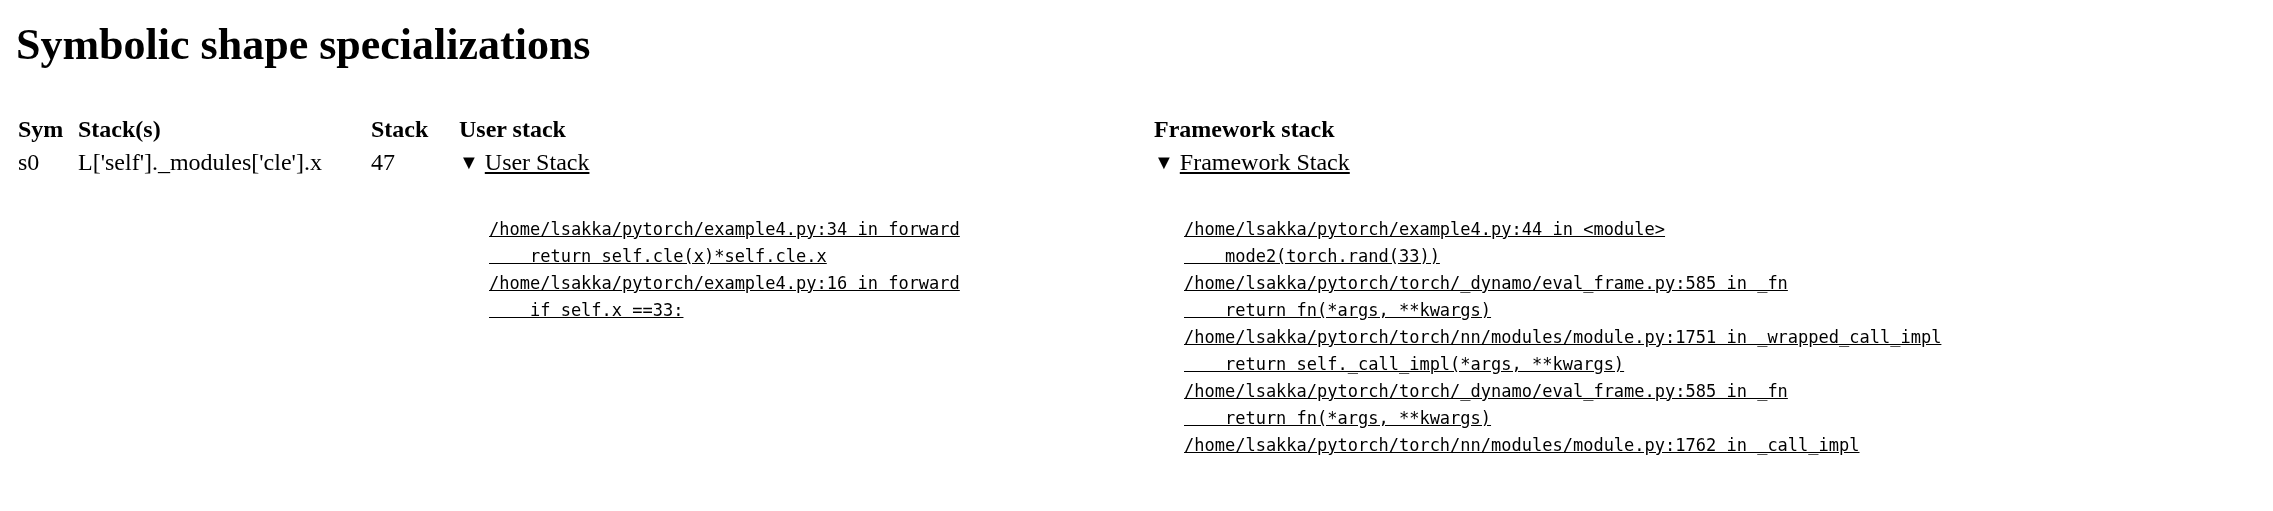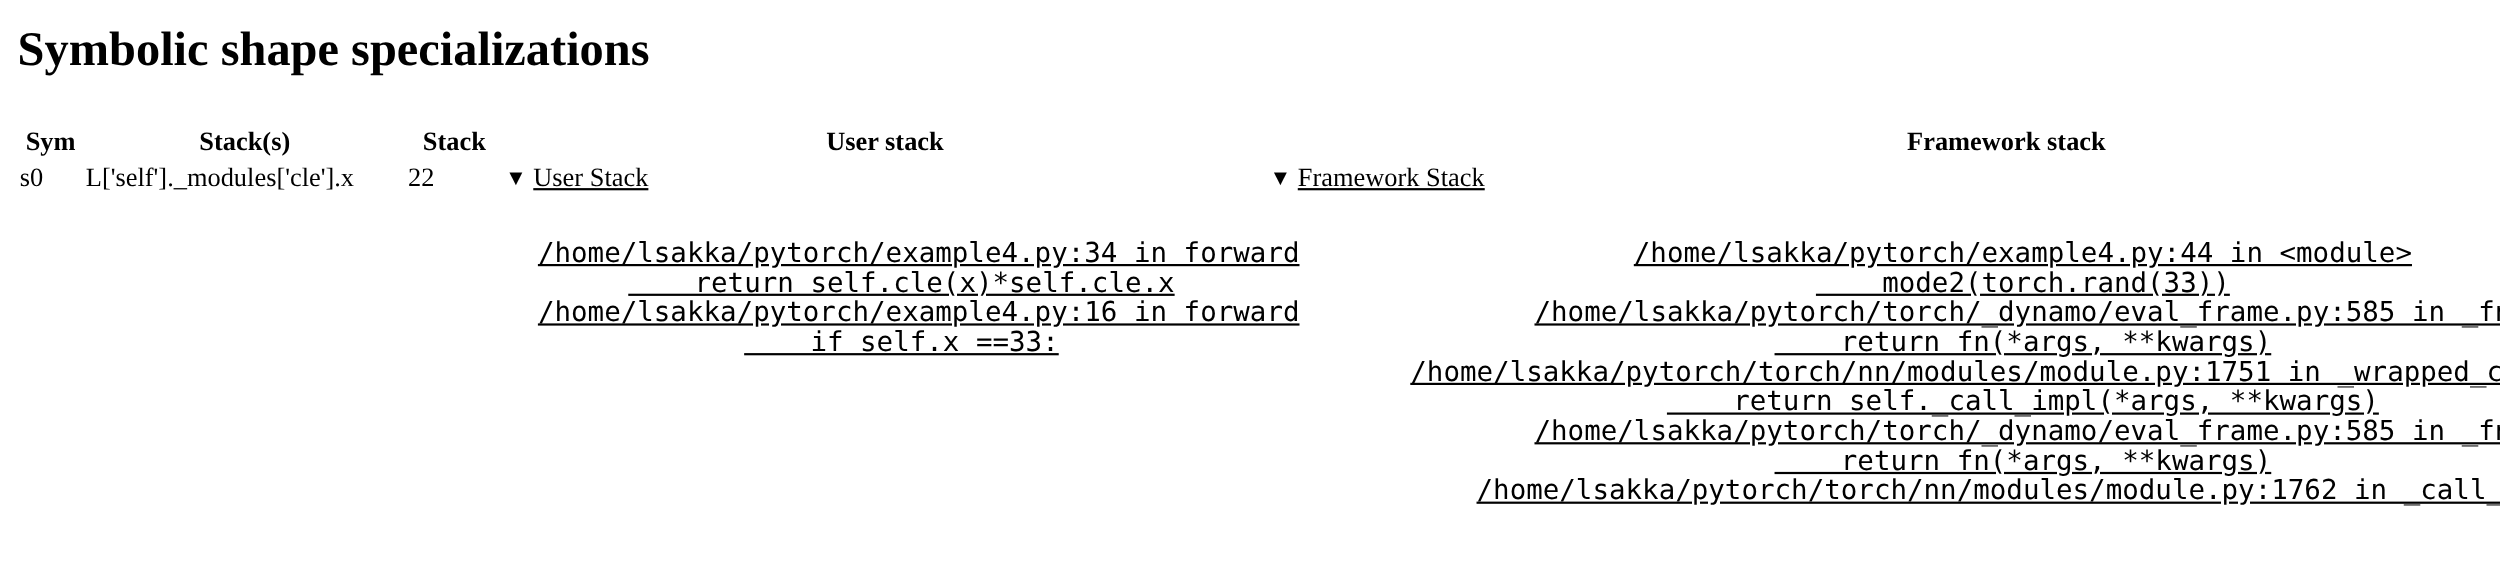--- a/index.html
+++ b/index.html
@@ -29,21 +29,21 @@
   }
   th, td {
     padding: 0 2px;
     vertical-align: top;
     font-size: 24px;
     line-height: 33px;
     overflow: visible;
   }
   th {
     font-weight: bold;
-    text-align: center;
+    text-align: left;
     white-space: nowrap;
   }
   td { text-align: left; white-space: nowrap; }
 
   details { margin: 0; text-decoration: underline; }
   summary {
     list-style: none;
     cursor: pointer;
     font-size: 24px;
     line-height: 33px;
@@ -53,25 +53,24 @@
   summary::-webkit-details-marker { display: none; }
   summary::marker { content: ""; }
   .tri {
     display: inline-block;
     font-size: 20px;
     margin-right: 6px;
     transform: translateY(-1px);
   }
   pre.stack {
     font-family: "DejaVu Sans Mono", monospace;
-    font-size: 25px;
+    font-size: 17px;
     line-height: 27px;
     margin: 36px 0 0 30px;
     white-space: pre;
-    text-align: center;
   }
 </style>
 </head>
 <body>
 
 <div class="content">
 
   <h2 class="page-title">Symbolic shape specializations</h2>
 
   <table class="spec-table">
@@ -88,21 +87,21 @@
         <th>Stack(s)</th>
         <th>Stack</th>
         <th>User stack</th>
         <th>Framework stack</th>
       </tr>
     </thead>
     <tbody>
       <tr>
         <td>s0</td>
         <td>L['self']._modules['cle'].x</td>
-        <td>22</td>
+        <td>47</td>
         <td>
           <details open="">
             <summary>
               <span class="tri">▼</span><span>User Stack</span>
             </summary>
             <pre class="stack">/home/lsakka/pytorch/example4.py:34 in forward
     return self.cle(x)*self.cle.x
 /home/lsakka/pytorch/example4.py:16 in forward
     if self.x ==33:</pre>
           </details>

